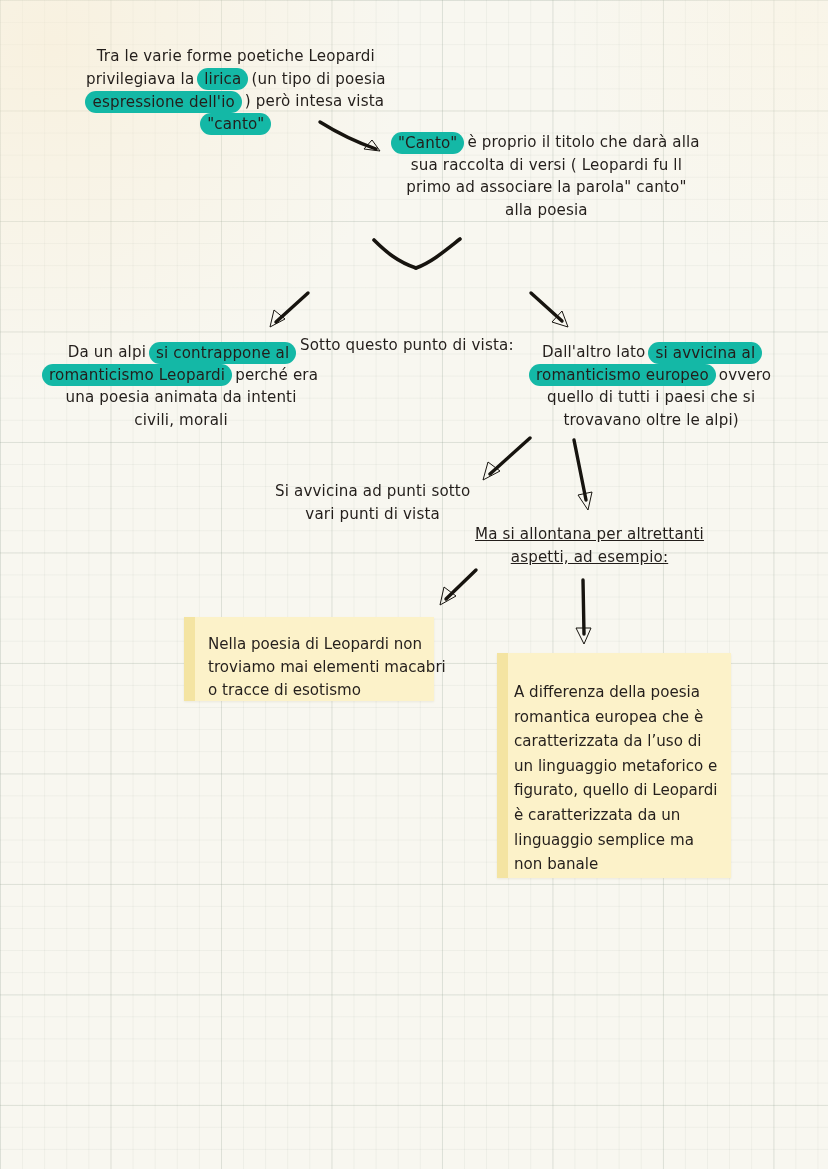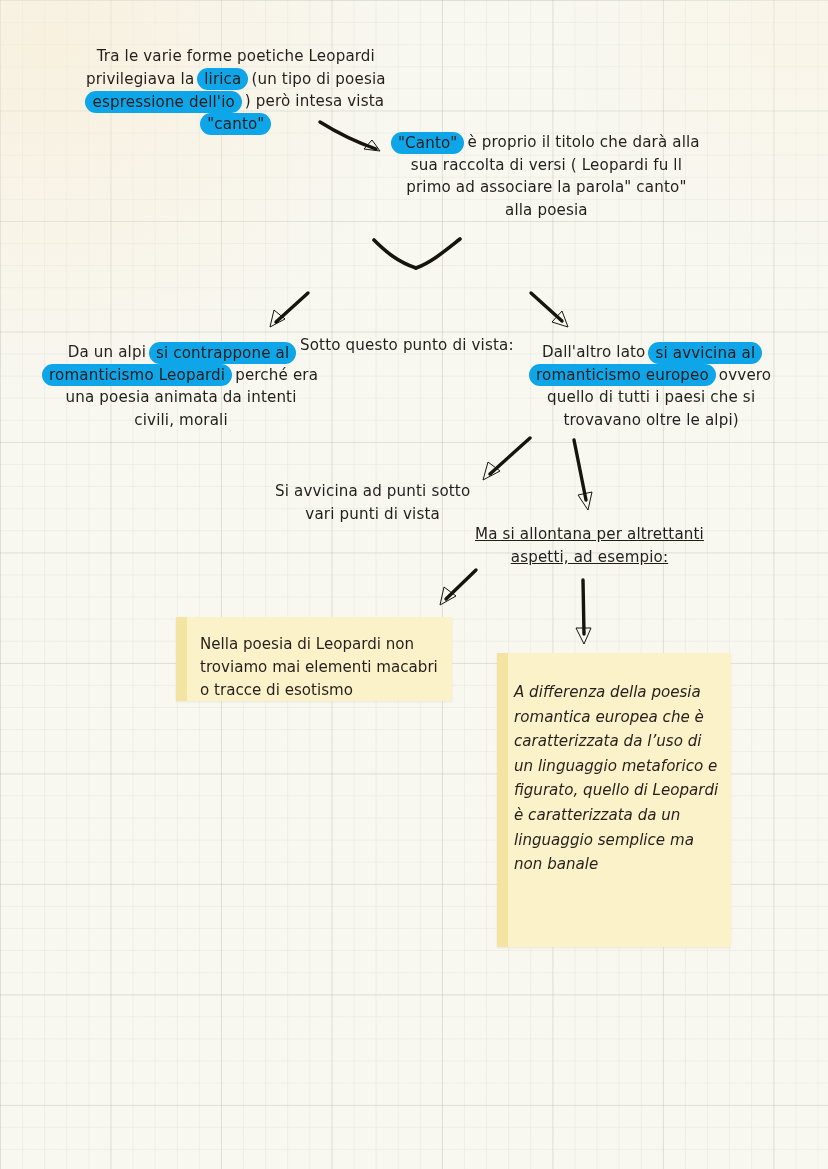--- a/index.html
+++ b/index.html
@@ -42,21 +42,21 @@
     position: absolute;
     font-size: 15.1px;
     line-height: 22.6px;
     letter-spacing: 0.15px;
     color: #231e1b;
     white-space: nowrap;
     text-align: center;
   }
 
   .hl {
-    background: #0ea5e9;
+    background: #14b8a6;
     border-radius: 11px;
     padding: 1.5px 7px 2.5px 7px;
     margin: 0 -2px;
     box-decoration-break: clone;
     -webkit-box-decoration-break: clone;
   }
 
   
   .note {
     position: absolute;
@@ -183,27 +183,27 @@
 <svg class="arrow" style="left:432px; top:568px;" width="48" height="40" viewBox="0 0 48 40">
   <path d="M44 2 L 14 31" stroke-width="3.4" stroke-linecap="round"></path>
   <path d="M8 37 L 12 19 L 24 28 Z" fill="#17140f" stroke="none"></path>
 </svg>
 
 <svg class="arrow" style="left:571px; top:578px;" width="28" height="72" viewBox="0 0 28 72">
   <path d="M12 2 L 13 56" stroke-width="3.4" stroke-linecap="round"></path>
   <path d="M13 66 L 5 50 L 20 50 Z" fill="#17140f" stroke="none"></path>
 </svg>
 
-<div class="note note-1" style="left:176px; top:617px; width:276px; height:84px; padding:16px 14px 14px 24px;">
+<div class="note note-1" style="left:184px; top:617px; width:250px; height:84px; padding:16px 14px 14px 24px;">
   <div class="note-text">Nella poesia di Leopardi non</div>
   <div class="note-text">troviamo mai elementi macabri</div>
   <div class="note-text">o tracce di esotismo</div>
 </div>
 
-<div class="note note-2" style="left:497px; top:653px; width:234px; height:294px; padding:27px 12px 14px 17px;font-style:italic;">
+<div class="note note-2" style="left:497px; top:653px; width:234px; height:225px; padding:27px 12px 14px 17px;">
   <div class="note-text">A differenza della poesia</div>
   <div class="note-text">romantica europea che è</div>
   <div class="note-text">caratterizzata da l’uso di</div>
   <div class="note-text">un linguaggio metaforico e</div>
   <div class="note-text">figurato, quello di Leopardi</div>
   <div class="note-text">è caratterizzata da un</div>
   <div class="note-text">linguaggio semplice ma</div>
   <div class="note-text">non banale</div>
 </div>
 

